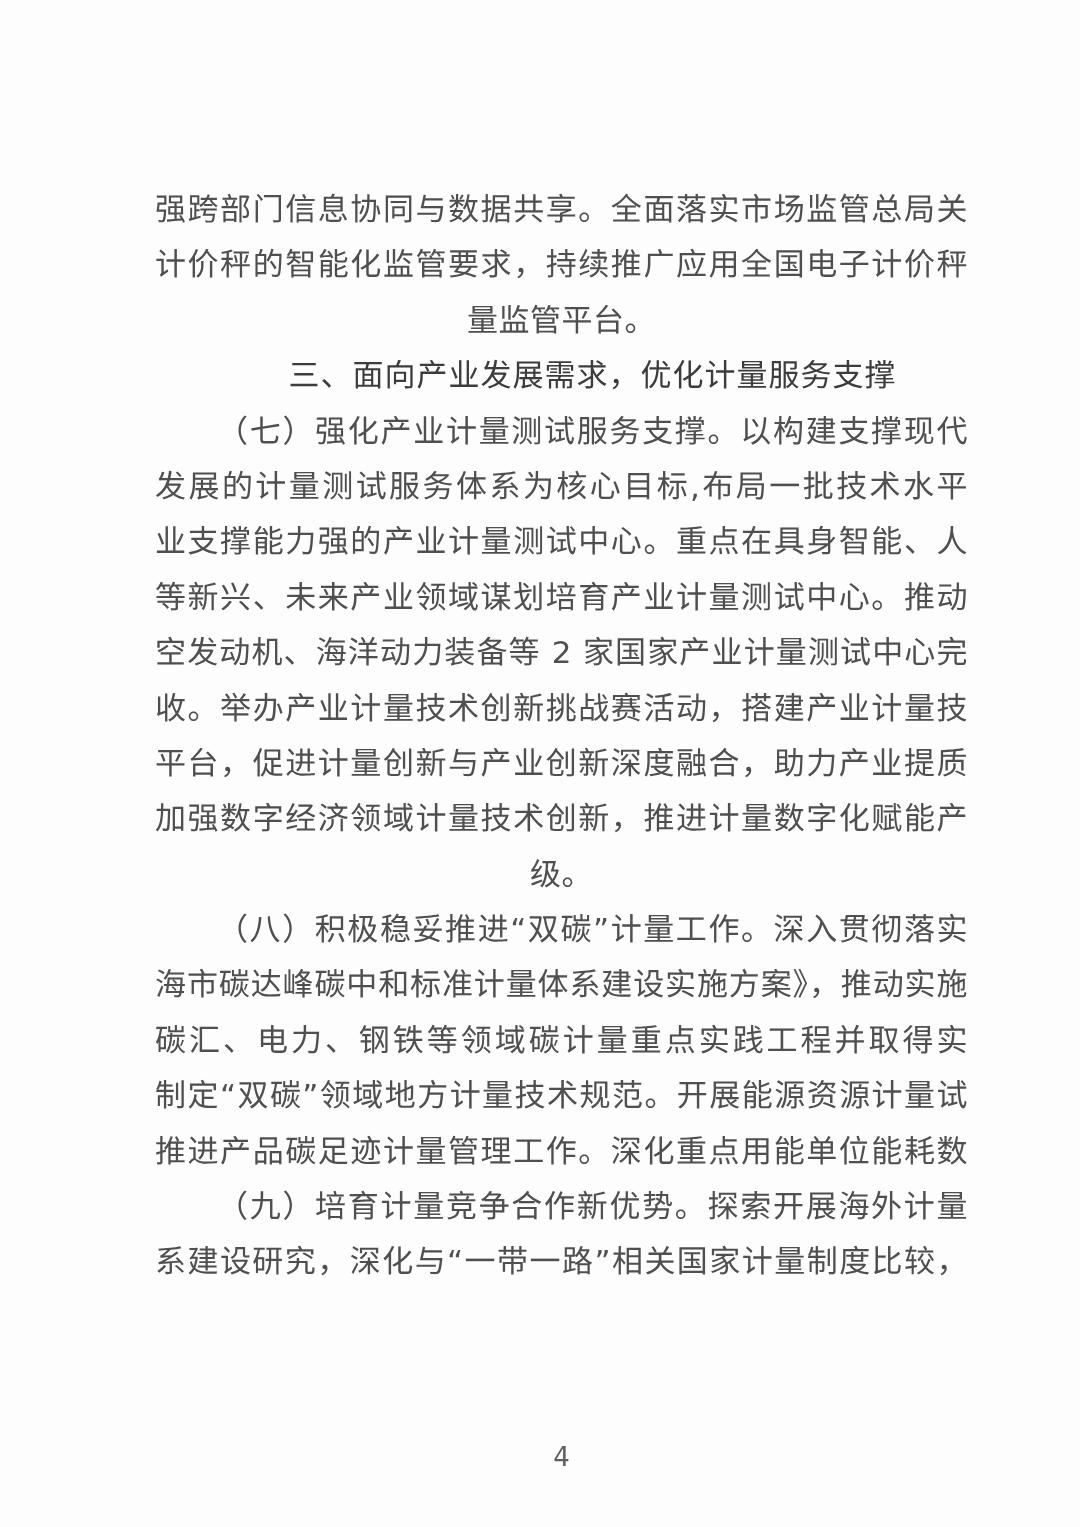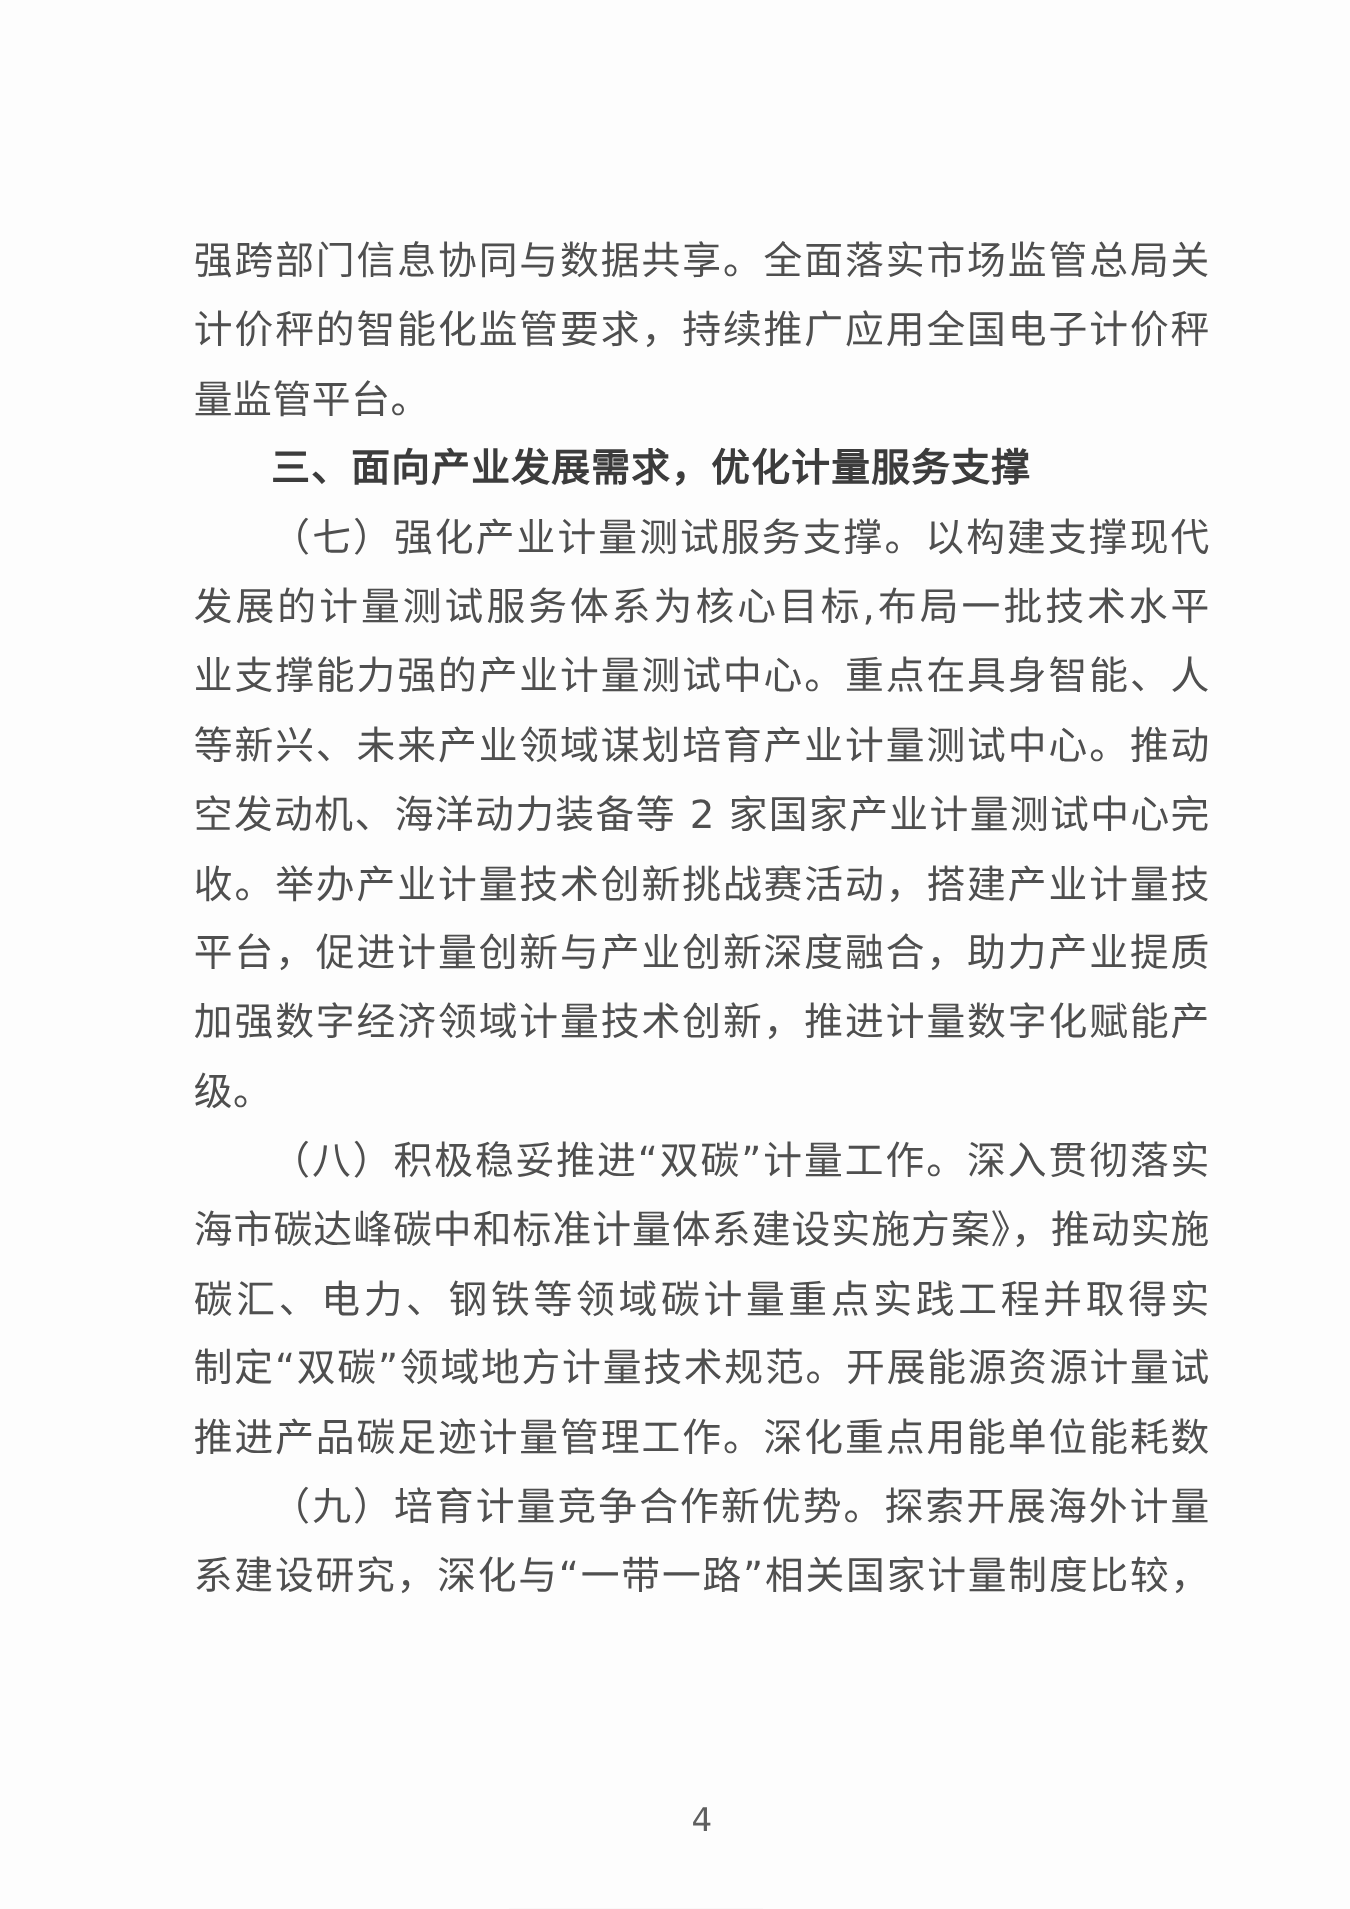--- a/index.html
+++ b/index.html
@@ -27,34 +27,34 @@
   }
   .para{padding:0;margin:0;}
   .line{
     height:55.4px;
     line-height:55.4px;
     font-size:31px;
     color:var(--ink);
     letter-spacing:0.5px;
     white-space:nowrap;
     overflow:hidden;
-    text-align:left;
+    text-align:center;
   }
   .line.just{
     white-space:normal;
     text-align:justify;
     text-align-last:justify;
     text-justify:inter-character;
   }
   .line.indent{
     padding-left:62px;
   }
   .para.heading .line{
     color:var(--heading-ink);
-    font-weight:bold;
+    font-weight:normal;
     letter-spacing:1px;
   }
   .page-footer{
     position:absolute;
     left:155px;top:1442px;
     width:813px;
     text-align:center;
   }
   .page-number{
     font-size:26px;

